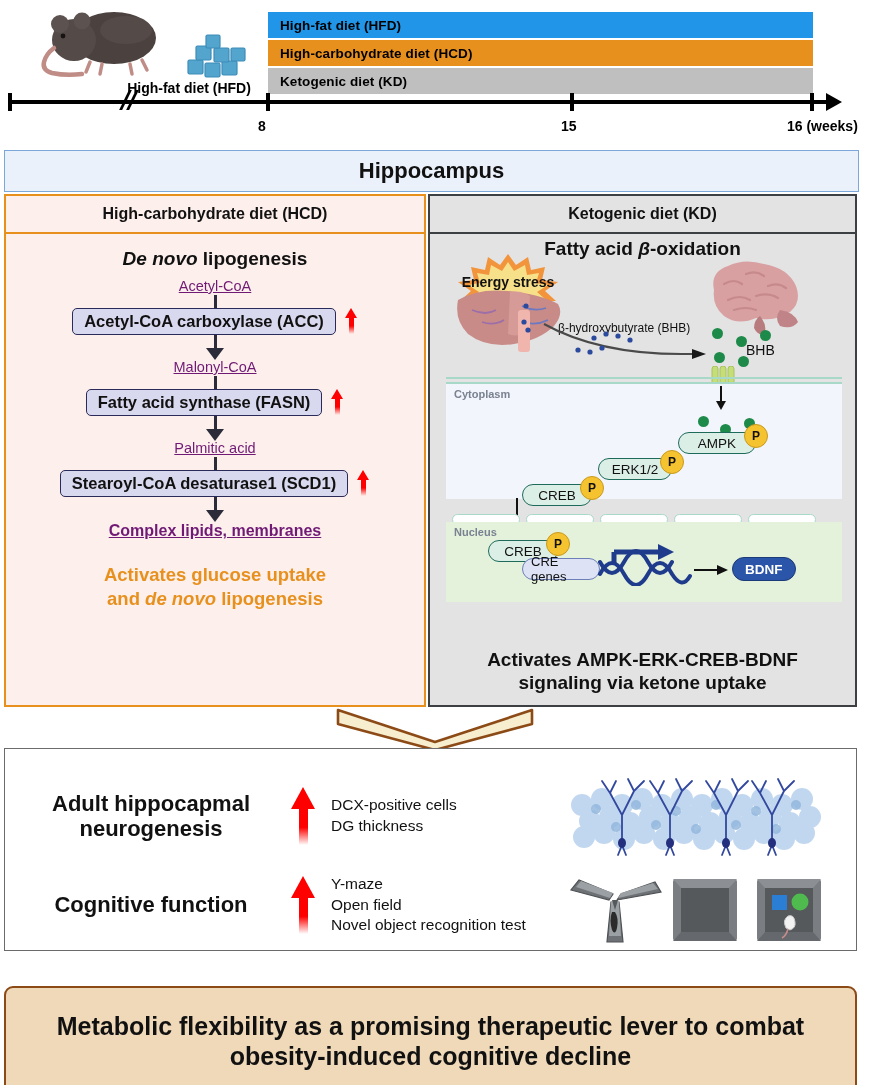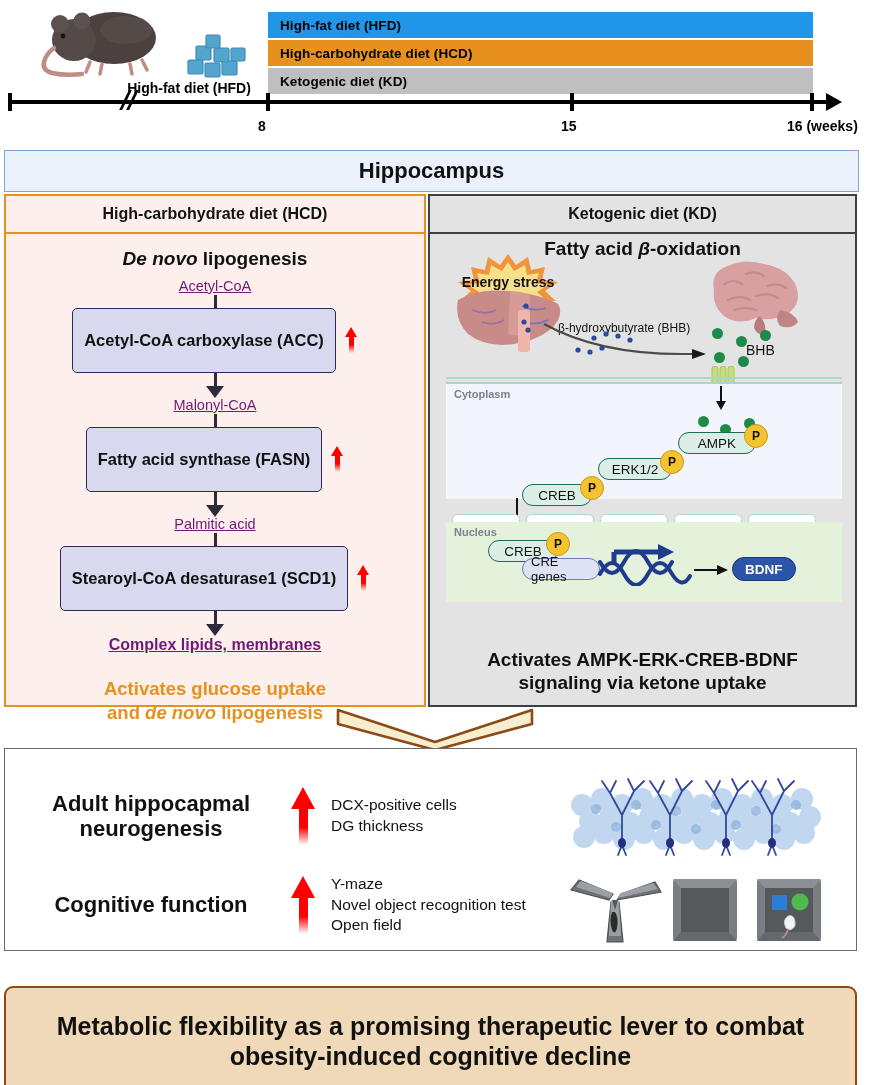--- a/index.html
+++ b/index.html
@@ -82,21 +82,21 @@
   .path-wrap{width:100%;margin-top:9px;display:flex;flex-direction:column;align-items:center;}
   .metab{font-size:14.5px;color:#701a75;line-height:1.1;text-decoration:underline;}
   .metab.bold{font-weight:bold;font-size:16px;}
   .vline{width:3px;height:13px;background:#2B2B3A;}
   .arrow-dn{width:0;height:0;border-left:9px solid transparent;border-right:9px solid transparent;
     border-top:12px solid #2B2B3A;}
   .arrow-grp{display:flex;flex-direction:column;align-items:center;}
   .enz-row{display:flex;align-items:center;justify-content:center;position:relative;width:100%;}
   .enz{
     background:#D8D8EE;border:1.6px solid #2B2B5A;border-radius:5px;
-    padding:22px 11px;font-size:16.5px;font-weight:bold;color:#111;white-space:nowrap;
+    padding:3px 11px;font-size:16.5px;font-weight:bold;color:#111;white-space:nowrap;
   }
   .up-red{width:13px;height:26px;margin-left:9px;position:relative;}
   .up-red .shaft{position:absolute;left:4px;top:8px;width:5px;height:18px;
     background:linear-gradient(to bottom,#FF0000 55%,rgba(255,0,0,0));}
   .up-red .head{position:absolute;left:0;top:0;width:0;height:0;
     border-left:6.5px solid transparent;border-right:6.5px solid transparent;border-bottom:10px solid #FF0000;}
 
   .conclusion-hcd{
     margin-top:24px;text-align:center;font-size:18.5px;font-weight:bold;
     color:#E8901E;line-height:1.25;
@@ -478,22 +478,22 @@
   <div class="outcome-row" id="outcome-cog">
     <div class="outcome-title">
       <div>Cognitive function</div>
     </div>
     <div class="big-up">
         <div class="head"></div>
         <div class="shaft"></div>
       </div>
     <div class="outcome-items">
       <div>Y-maze</div>
+      <div>Open field</div>
       <div>Novel object recognition test</div>
-      <div>Open field</div>
     </div>
   </div>
 </div>
 
 <svg class="abs" id="dg-art" viewBox="0 0 280 85">
   <g fill="#BBD3EE" opacity=".9">
     <g>
       <circle cx="22" cy="30" r="11"></circle>
         <circle cx="42" cy="24" r="11"></circle>
         <circle cx="62" cy="30" r="11"></circle>

